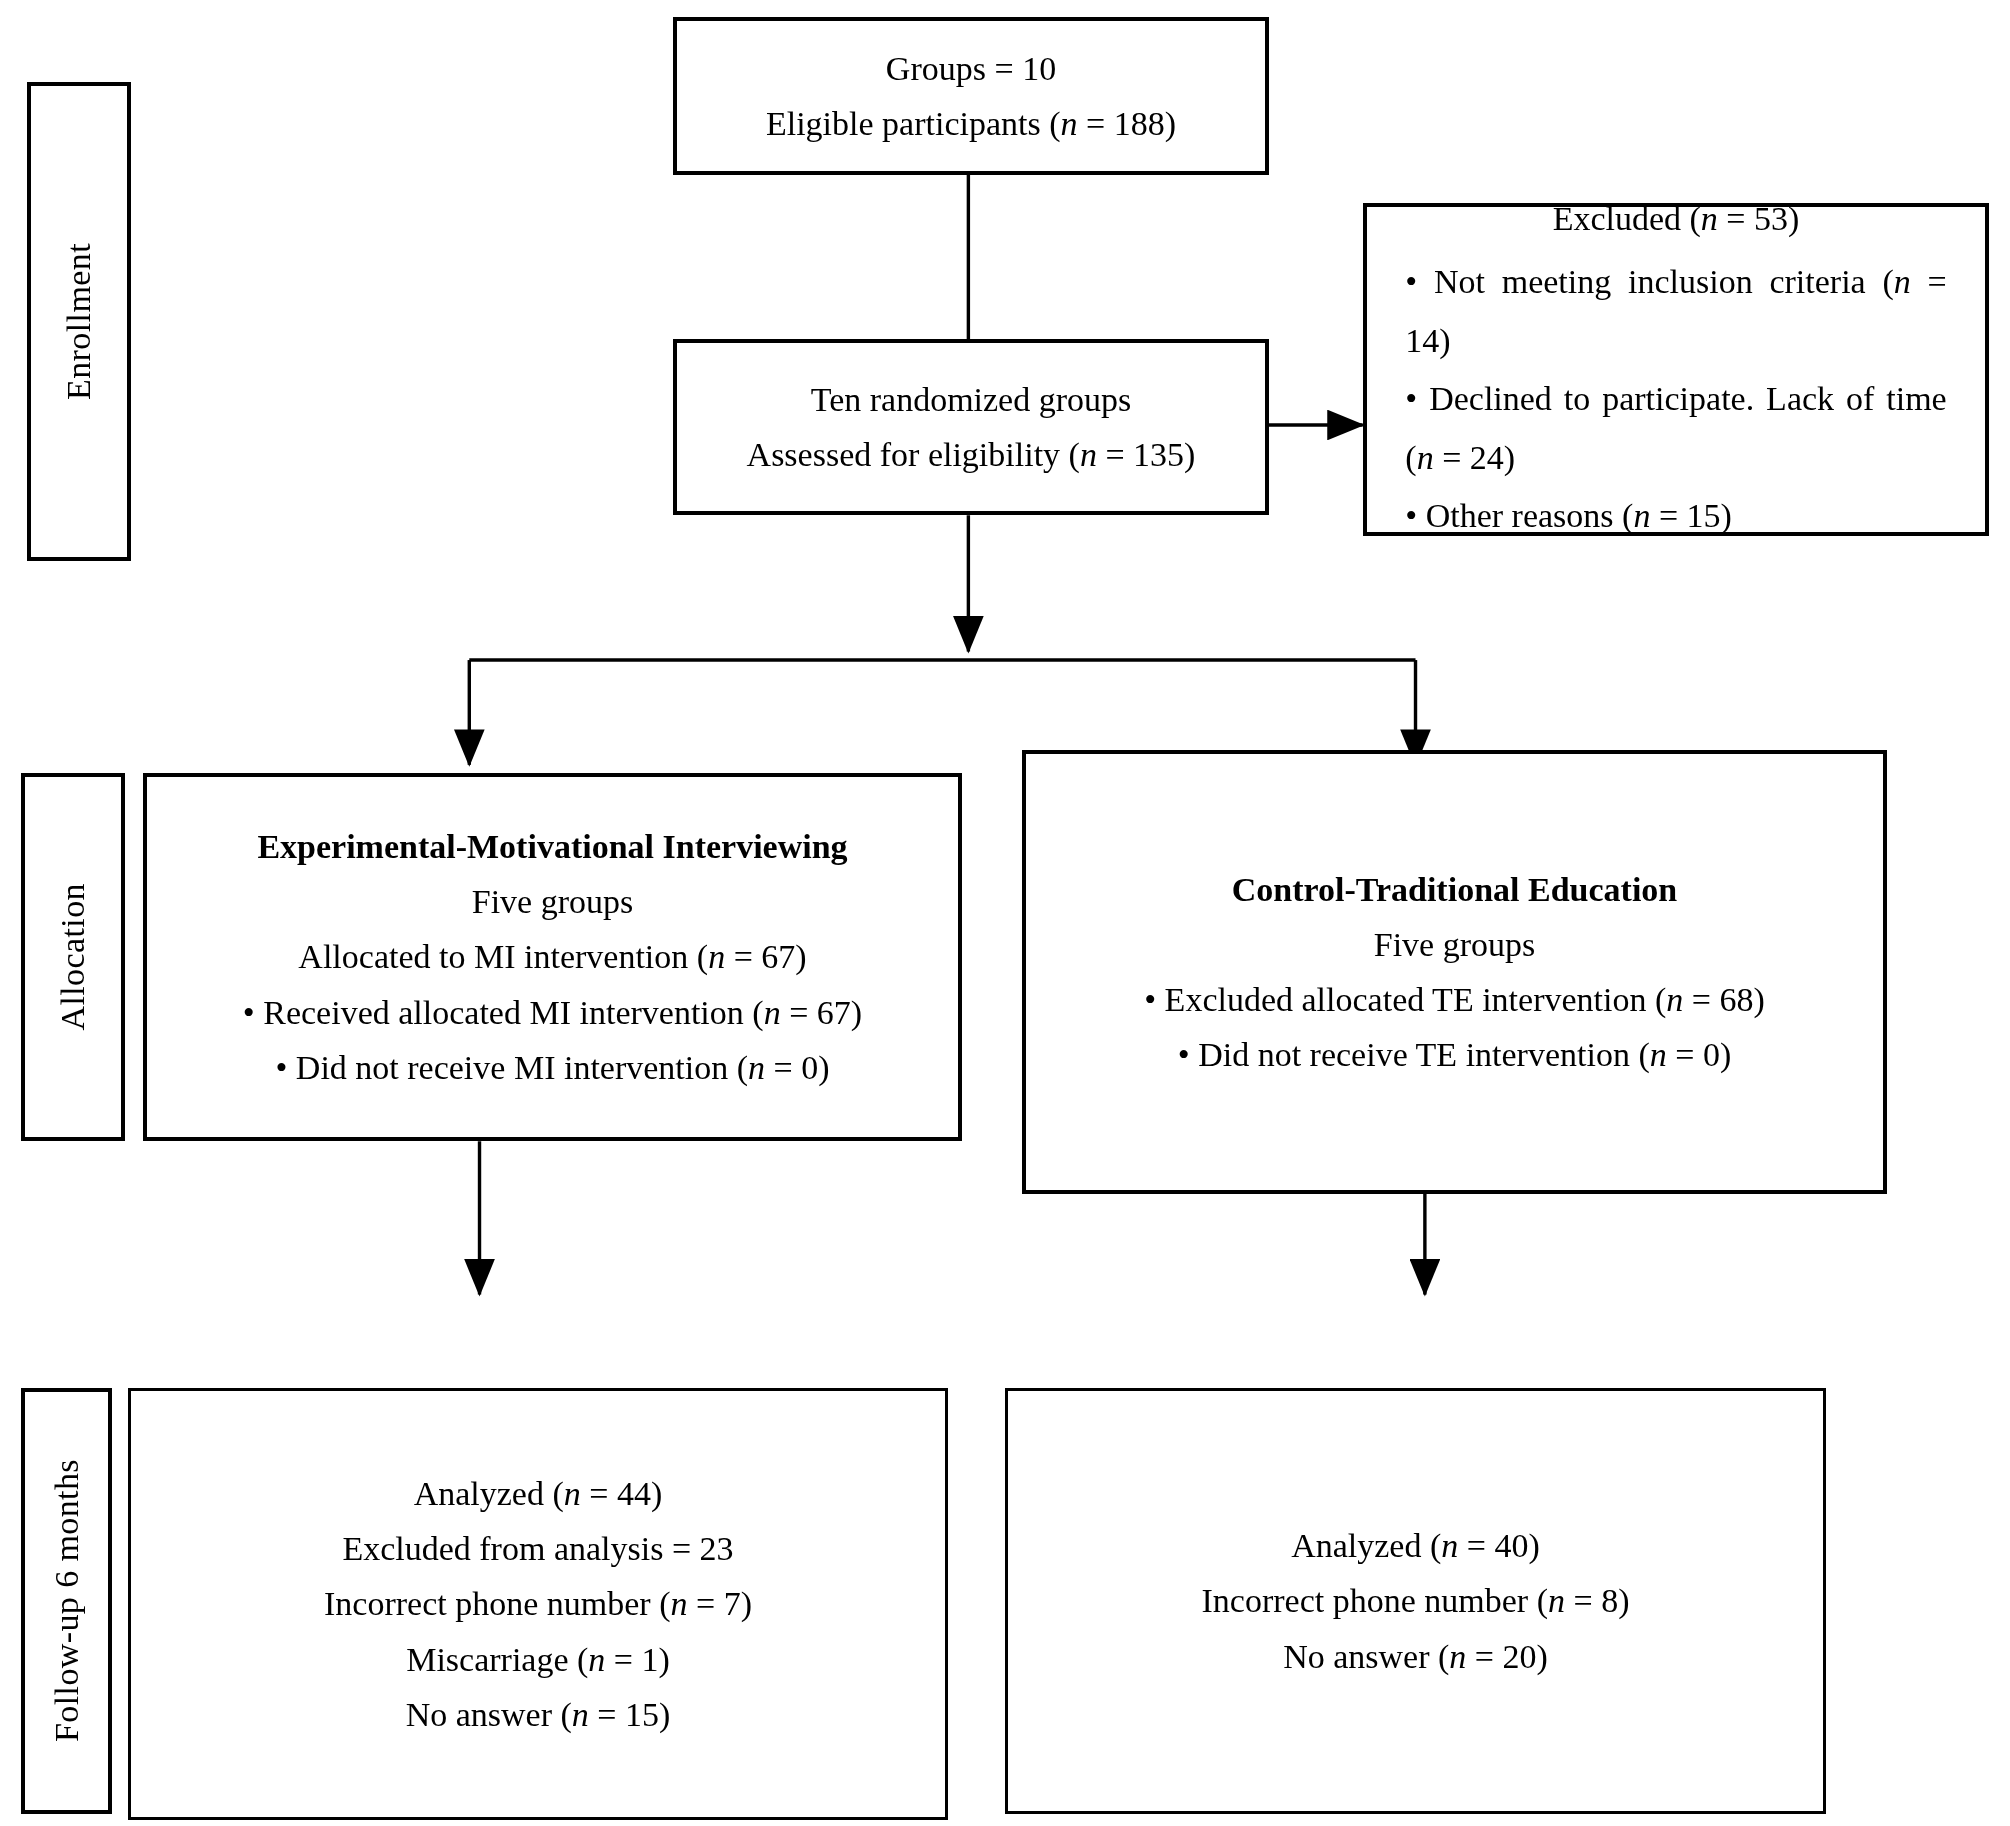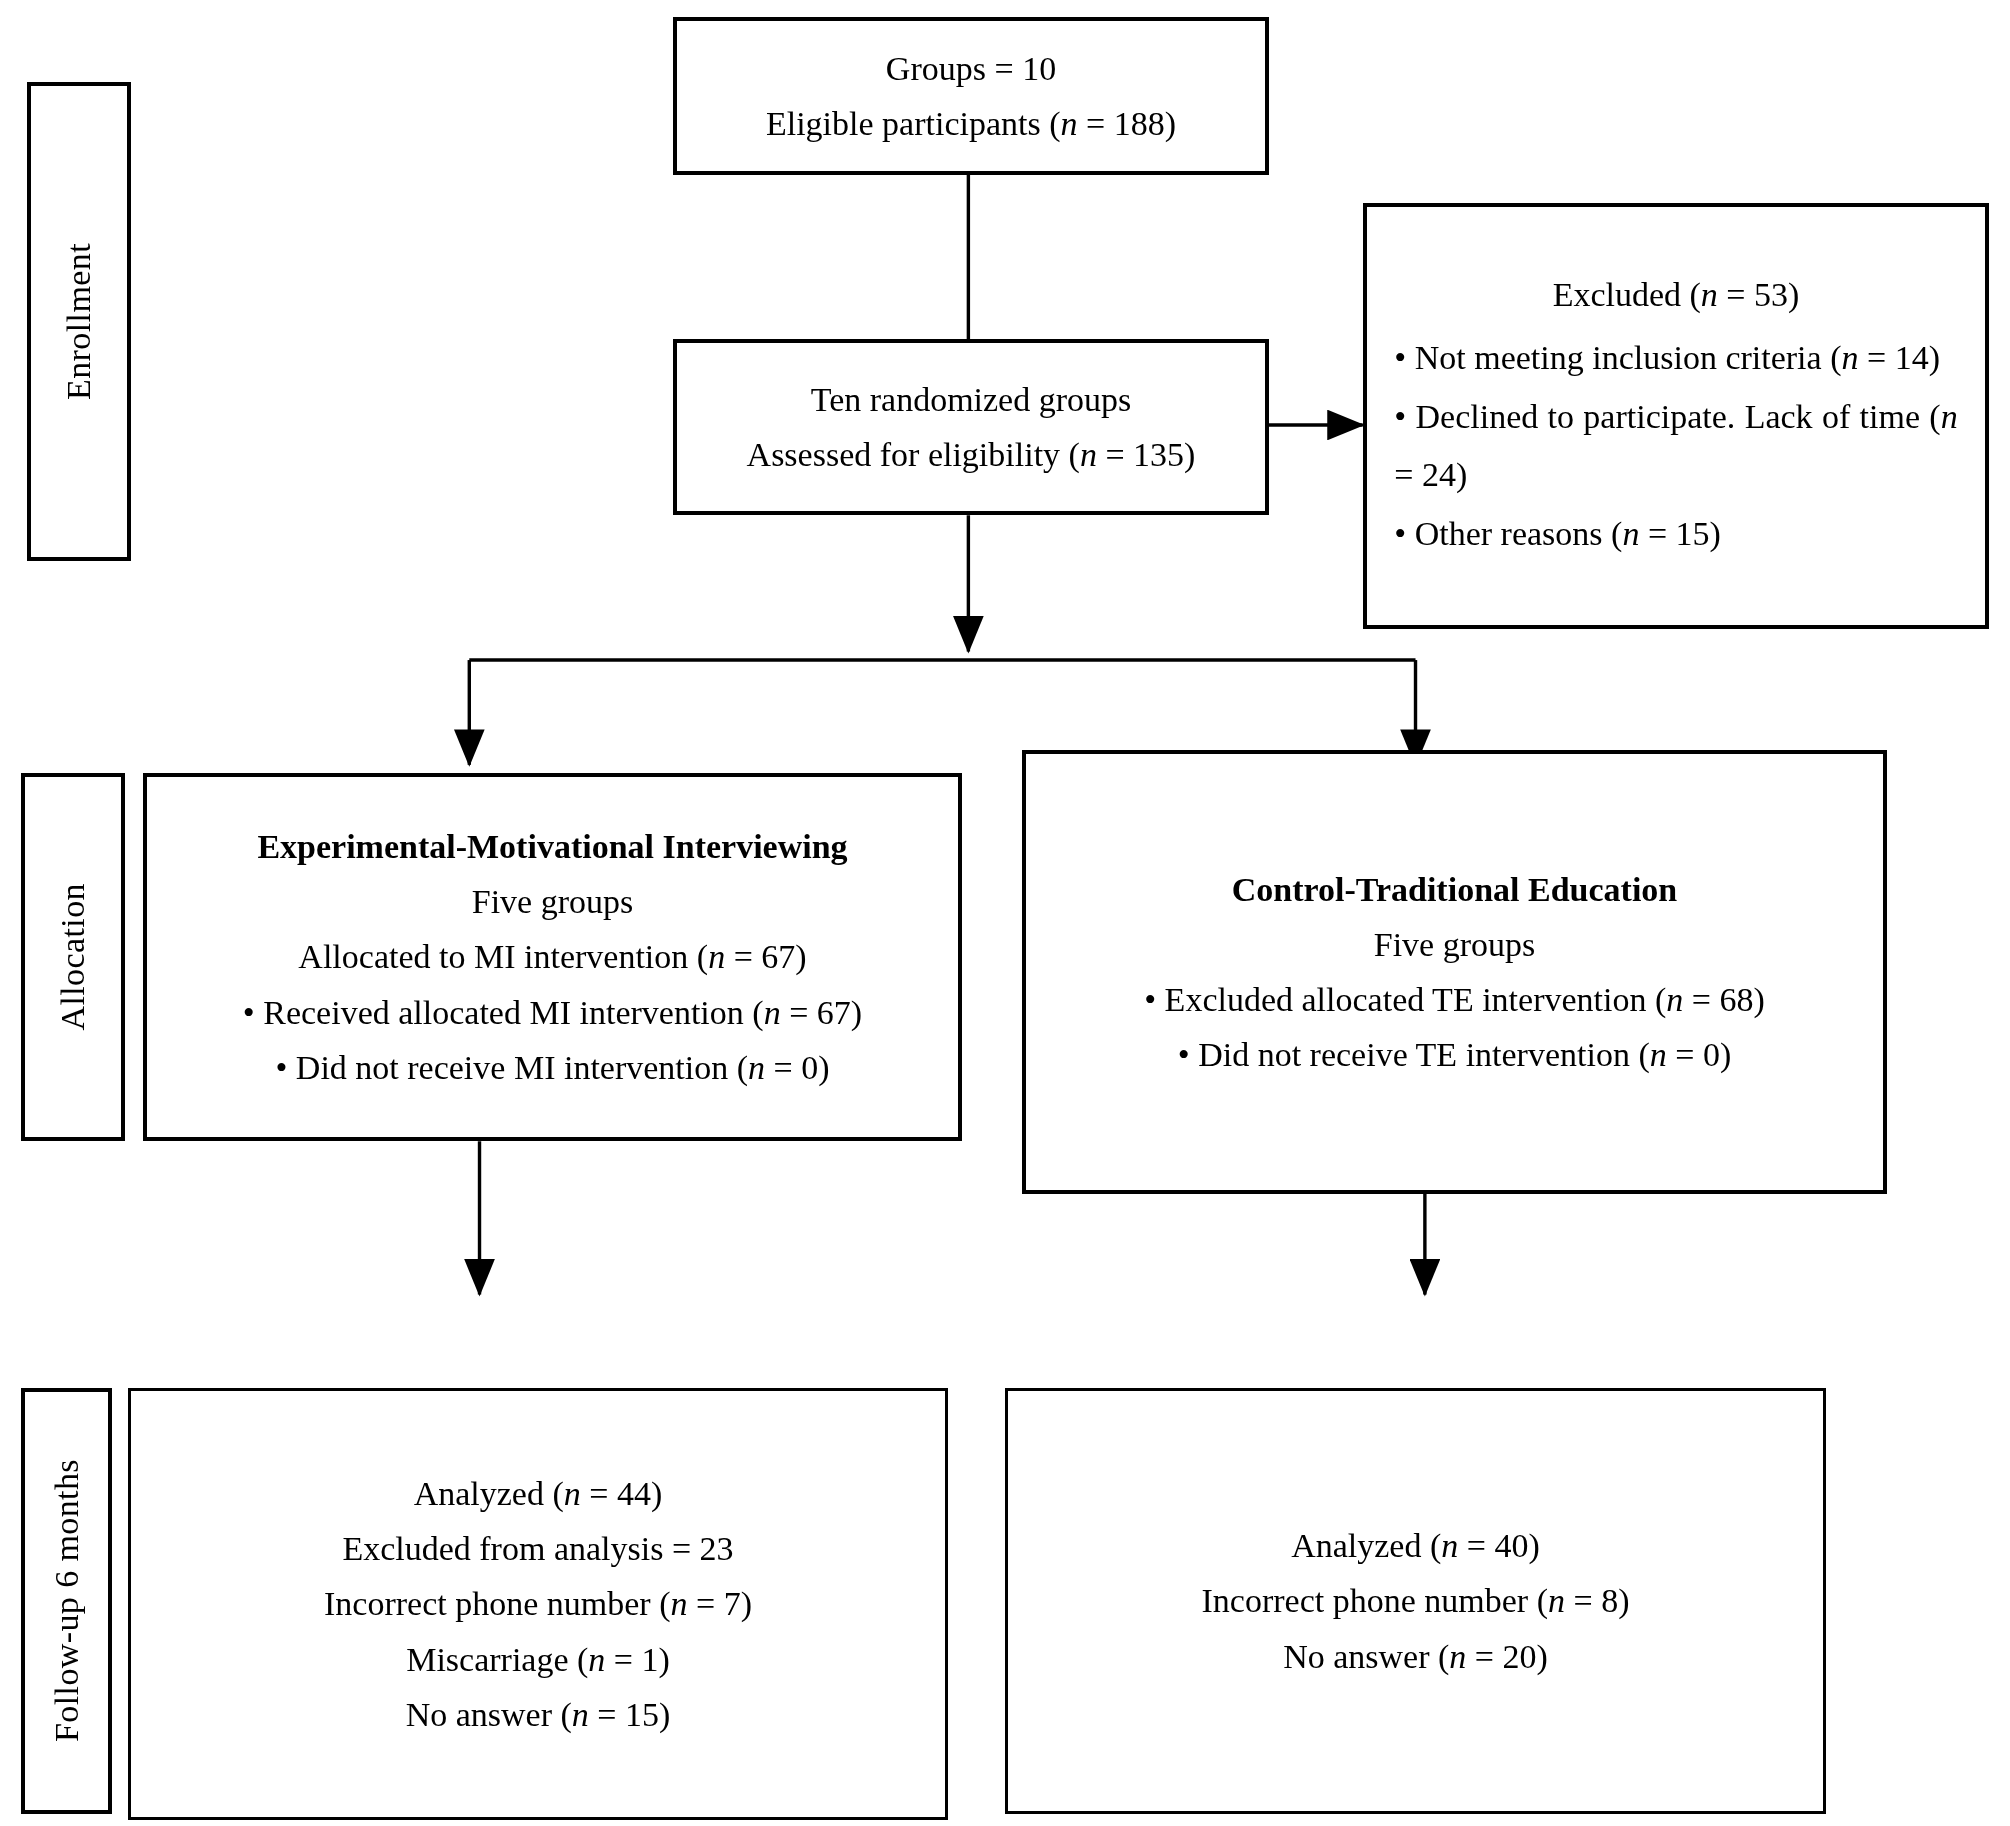--- a/index.html
+++ b/index.html
@@ -41,21 +41,21 @@
     writing-mode: vertical-rl;
     transform: rotate(180deg);
     white-space: nowrap;
     font-size: 34px;
     letter-spacing: 0.4px;
   }
   .boxtext {
     font-size: 34px;
     text-align: center;
     line-height: 1.62;
-    padding: 0 12px;
+    padding: 0 23px;
   }
   .boxtext.tight { line-height: 1.52; }
   .boxtext .bold { font-weight: bold; }
   .boxtext .just {
     text-align: justify;
     text-align-last: left;
     padding: 0 15.3px;
     line-height: 1.72;
   }
   .boxtext .justlast {
@@ -131,21 +131,21 @@
     <div class="boxtext">
       <div class="ctr">
         <span>Ten randomized groups</span>
       </div>
       <div class="ctr">
         <span>Assessed for eligibility (</span><span class="it">n</span><span> = 135)</span>
       </div>
     </div>
   </div>
 
-  <div class="box" style="left:1363px; top:203px; width:626px; height:426px;">
+  <div class="box" style="left:1363px; top:203px; width:626px; height:333px;">
     <div class="boxtext tight">
       <div class="ctr" style="margin-bottom:8.5px;">
         <span>Excluded (</span><span class="it">n</span><span> = 53)</span>
       </div>
       <div class="just">
         <span>• Not meeting inclusion criteria (</span><span class="it">n</span><span> = 14)</span>
       </div>
       <div class="just">
         <span>•  Declined to participate. Lack of time (</span><span class="it">n</span><span> = 24)</span>
       </div>

